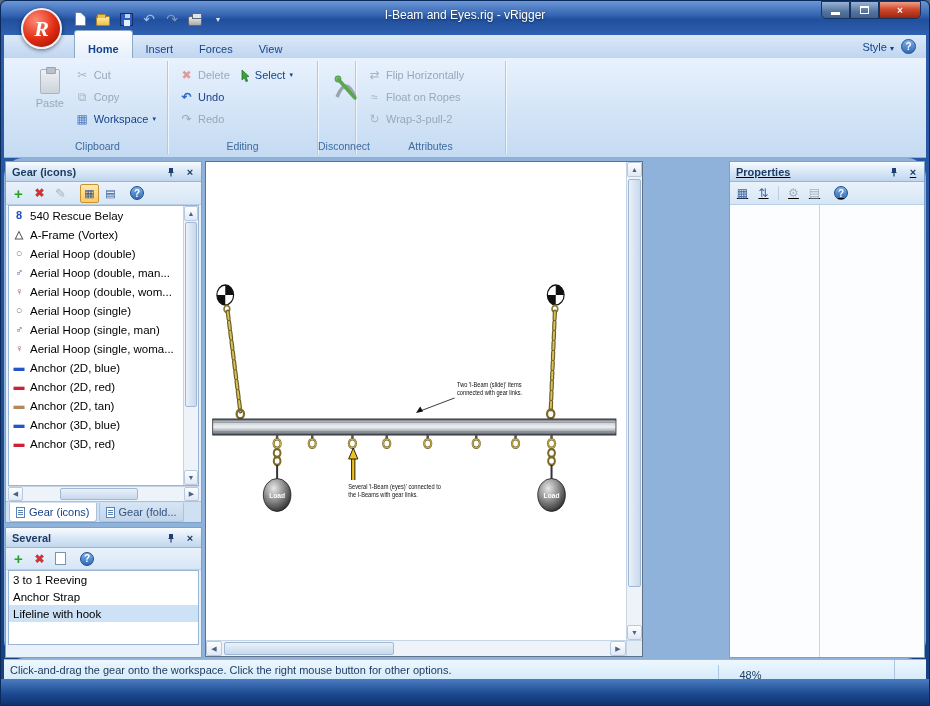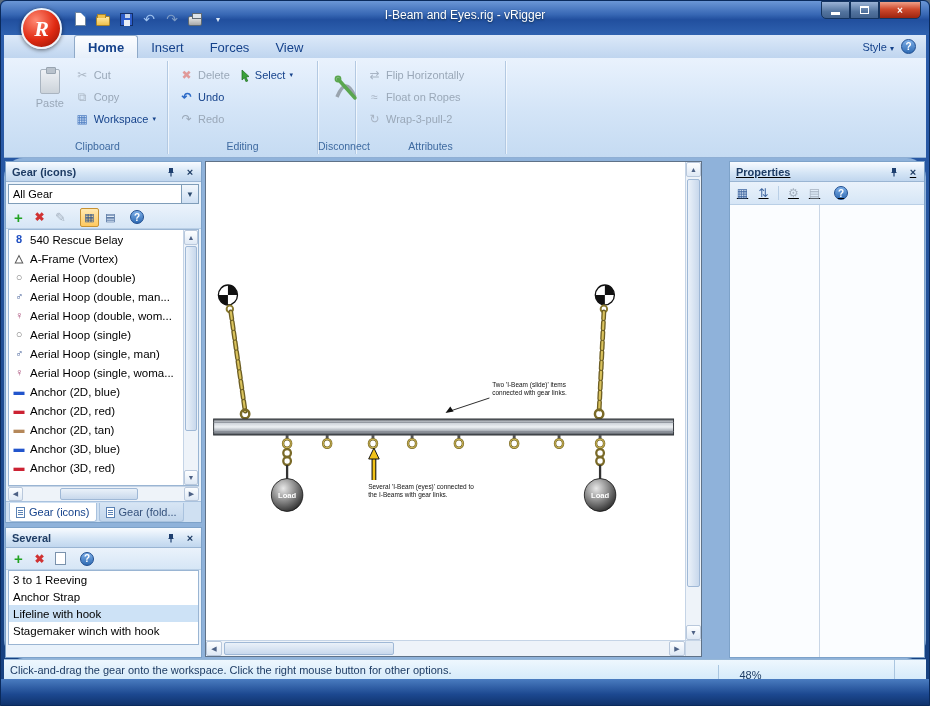--- a/index.html
+++ b/index.html
@@ -37,21 +37,21 @@
   .ic-save::after{content:"";position:absolute;left:4px;top:0;width:5px;height:4px;background:#c9d6ea;}
   .glyph-undo{color:#9fc2ef;font-size:14px;line-height:1;}
   .glyph-redo{color:#7d9bc4;font-size:14px;line-height:1;}
   .ic-print{width:14px;height:10px;background:linear-gradient(#ececec,#a9a9a9);border:1px solid #5f6a74;
             border-radius:2px;position:relative;margin-top:4px;}
   .ic-print::before{content:"";position:absolute;left:3px;top:-4px;width:8px;height:4px;background:#dfe4e9;border:1px solid #5f6a74;}
   .chev{color:#dce8f6;font-size:8px;}
   
   .tabrow{position:absolute;left:3px;right:3px;top:34px;height:23px;
           background:linear-gradient(#dcE9f9,#bfd5ef);display:flex;align-items:flex-end;padding-left:70px;}
-  .rtab{padding:4px 13px 3px;font-size:13px;color:#15428b;}
+  .rtab{padding:12px 13px 3px;font-size:11px;color:#15428b;}
   .rtab.active{background:linear-gradient(#fdfeff,#e6effa);border:1px solid #8ea9c8;border-bottom:none;
                border-radius:3px 3px 0 0;font-weight:bold;}
   .tabrow-right{margin-left:auto;display:flex;align-items:center;gap:7px;padding:0 10px 4px 0;
                 font-size:11px;color:#15428b;}
   .help-circle{width:15px;height:15px;border-radius:50%;background:linear-gradient(#7fb0e8,#2f6bb4);
                border:1px solid #1d4c8f;color:#fff;font-size:10px;font-weight:bold;
                display:flex;align-items:center;justify-content:center;}
   
   .ribbon-body{position:absolute;left:3px;right:3px;top:57px;height:100px;display:flex;padding:3px 0 0 24px;
                background:linear-gradient(#e9f2fd,#d3e4f7 55%,#c5dbf2);border-bottom:1px solid #8fafd4;}
@@ -117,21 +117,21 @@
   .dtab{display:flex;align-items:center;gap:4px;padding:0 6px;font-size:11px;color:#33517c;
         background:linear-gradient(#d7e5f4,#c2d6ec);border:1px solid #a9c2de;border-top:none;
         border-radius:0 0 3px 3px;white-space:nowrap;overflow:hidden;}
   .dtab.active{background:#fff;color:#15428b;}
   .tabicon{width:9px;height:11px;background:#fff;border:1px solid #5b82b4;flex:none;position:relative;}
   .tabicon::before{content:"";position:absolute;left:1px;top:2px;right:1px;height:1px;background:#5b82b4;box-shadow:0 2px 0 #5b82b4,0 4px 0 #5b82b4;}
   .snip-row{height:17px;display:flex;align-items:center;padding-left:4px;font-size:11.5px;color:#000;white-space:nowrap;}
   .snip-row.selected{background:#cde2f6;}
   .ic-pagewhite{width:11px;height:13px;background:#fff;border:1px solid #7a92ac;}
   
-  .canvas-wrap{position:absolute;left:201px;top:3px;width:497px;bottom:2px;background:#fff;
+  .canvas-wrap{position:absolute;left:201px;top:3px;width:438px;bottom:2px;background:#fff;
                border:1px solid #5f7288;display:flex;flex-direction:column;}
   .canvas-main{flex:1;display:flex;min-height:0;}
   .canvas-view{flex:1;position:relative;}
   .canvas-view svg{position:absolute;inset:0;width:100%;height:100%;}
   .cv-vscroll{width:16px;flex:none;position:relative;background:#eef3f9;border-left:1px solid #c5d4e6;}
   .cv-hrow{height:16px;flex:none;display:flex;}
   .cv-hscroll{flex:1;position:relative;background:#eef3f9;border-top:1px solid #c5d4e6;}
   .cv-corner{width:16px;flex:none;background:#e3ebf4;border-top:1px solid #c5d4e6;border-left:1px solid #c5d4e6;}
   
   .right-col{position:absolute;left:725px;right:1px;top:3px;bottom:1px;}
@@ -302,26 +302,20 @@
           <span class="ph-btn">
               <svg width="10" height="10">
                 <path d="M3 1h4v4l1 1H2l1-1z" fill="#1e3f6f"></path>
                 <line x1="5" y1="6" x2="5" y2="9.5" stroke="#1e3f6f" stroke-width="1.2"></line>
               </svg>
             </span>
           <span class="ph-btn">
               <span>×</span>
             </span>
         </div>
-        <div class="combo-row">
-          <div class="combo">
-            <span>All Gear</span>
-            <span class="combo-btn">▼</span>
-          </div>
-        </div>
         <div class="ptoolbar">
           <span class="tbtn plus">+</span>
           <span class="tbtn delx">✖</span>
           <span class="tbtn pencil">✎</span>
           <span class="gap"></span>
           <span class="tbtn toggle-active">
               <span class="tgl">▦</span>
             </span>
           <span class="tbtn">
               <span class="tgl">▤</span>
@@ -428,21 +422,20 @@
             </span>
           <span class="gap"></span>
           <span class="help-circle" style="width:14px;height:14px;">
               <span>?</span>
             </span>
         </div>
         <div class="list-wrap" style="margin:0 2px 12px;">
           <div class="snip-row">3 to 1 Reeving</div>
           <div class="snip-row">Anchor Strap</div>
           <div class="snip-row selected">Lifeline with hook</div>
-          <div class="snip-row">Stagemaker winch with hook</div>
         </div>
       </div>
     </div>
 
     <div class="canvas-wrap">
       <div class="canvas-main">
         <div class="canvas-view">
           <svg viewBox="0 0 502 478" preserveAspectRatio="none" font-family="Liberation Sans, sans-serif">
             <defs>
               <radialGradient id="loadG" cx="0.38" cy="0.3" r="0.8">

